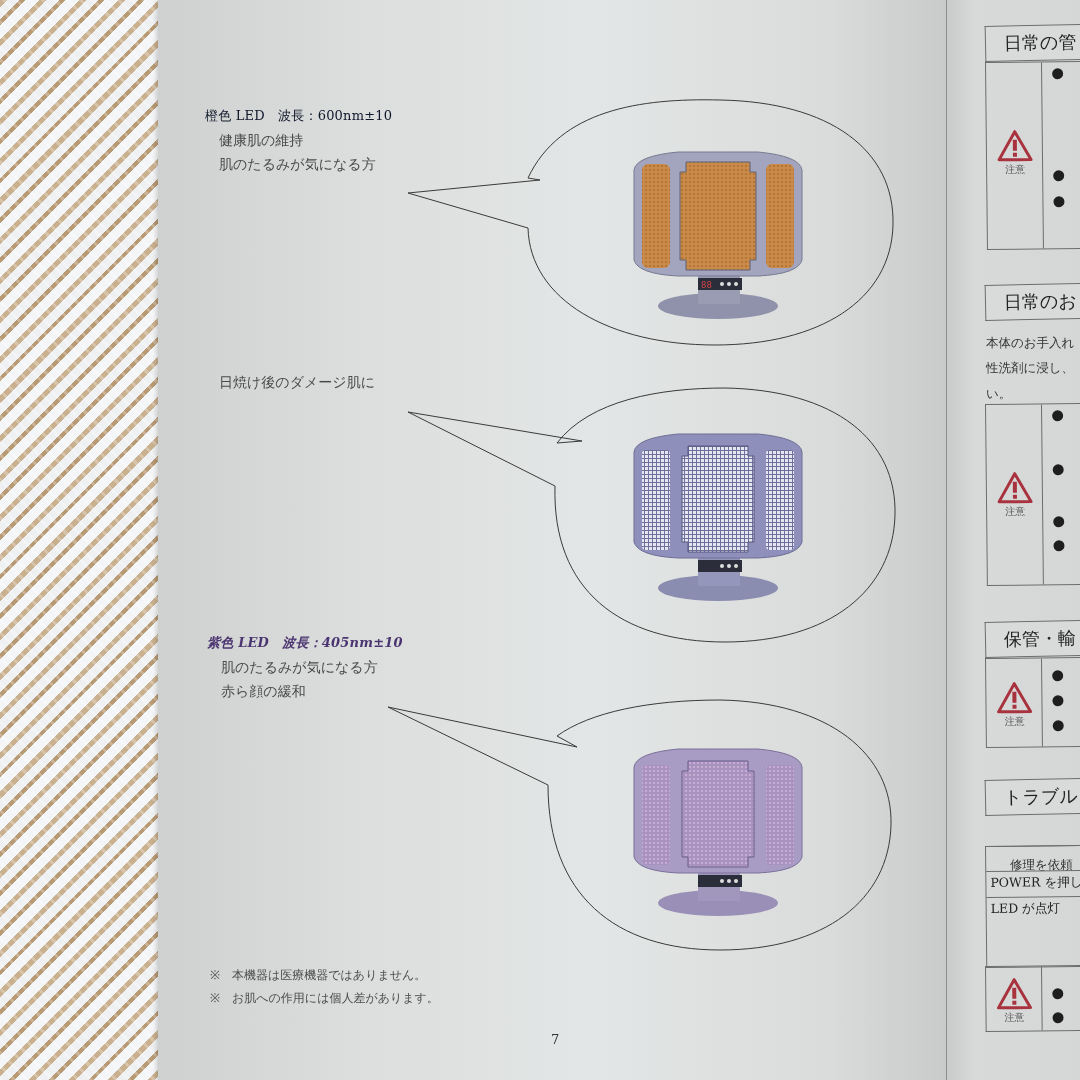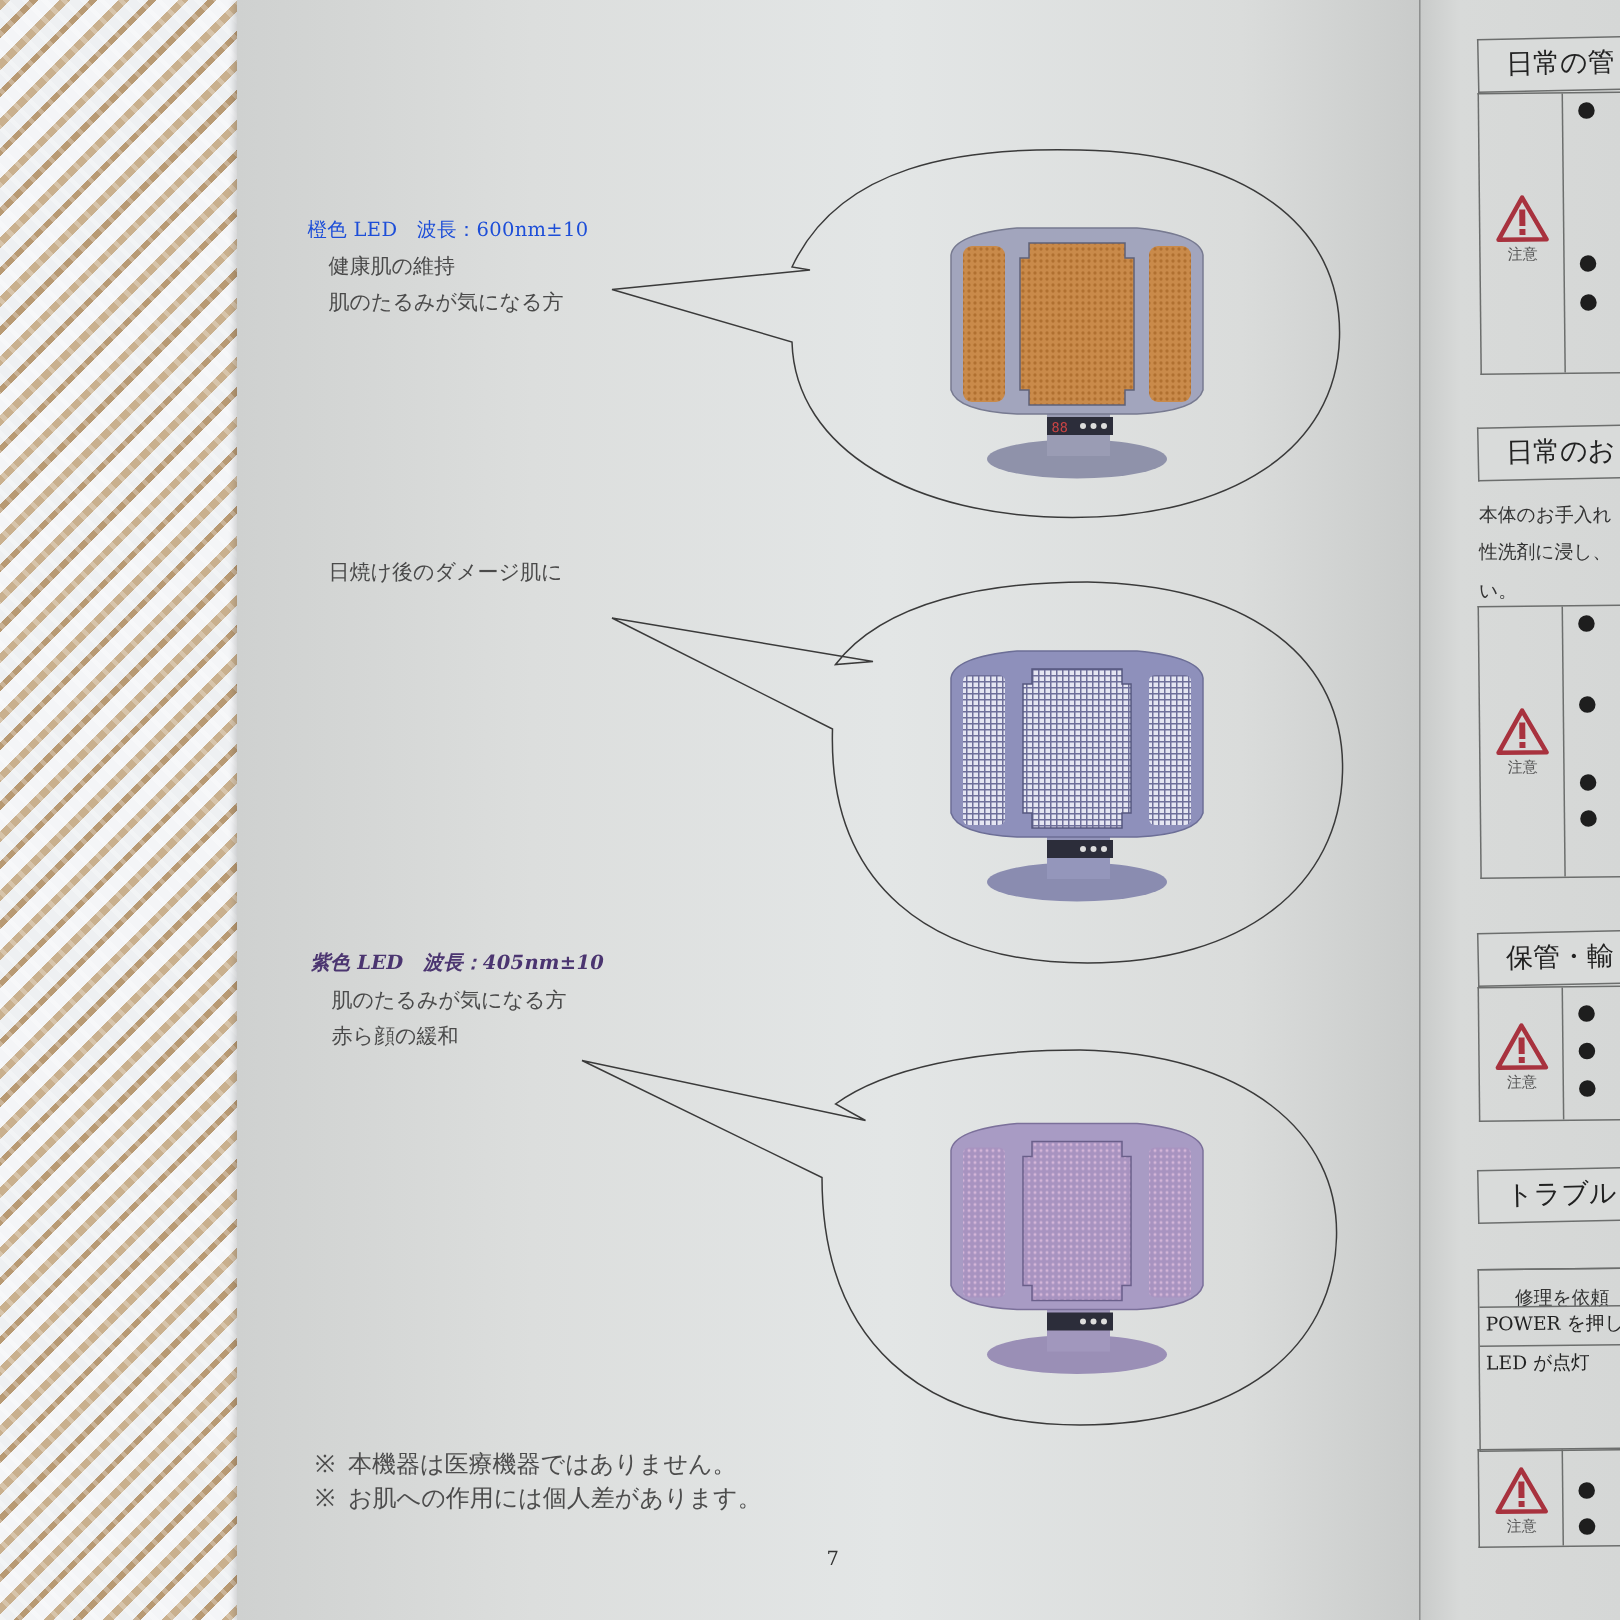--- a/index.html
+++ b/index.html
@@ -27,21 +27,21 @@
   .page-right {
     position:absolute; left:946px; top:0; width:134px; height:1080px;
     background: linear-gradient(90deg, #c9cbca 0%, #d8dad9 20%, #d5d7d6 100%);
     border-left:1px solid #8e908f;
   }
   .led-block { position:absolute; font-size:13px; line-height:24px; }
   .led-title { font-weight:normal; letter-spacing:0.2px; }
   .led-desc { color:#4a4a4a; padding-left:14px; font-size:14px; }
   .bubble-svg { position:absolute; left:0; top:0; }
   .device { position:absolute; }
-  .footnotes { position:absolute; left:210px; top:964px; font-size:16px; color:#4c4c4c; line-height:23px; }
+  .footnotes { position:absolute; left:210px; top:964px; font-size:12px; color:#4c4c4c; line-height:23px; }
   .fn-mark { display:inline-block; width:22px; }
   .page-num { position:absolute; left:551px; top:1032px; font-size:13px; color:#333; }
 
   
   .rp-heading {
     position:absolute; left:985px; height:34px; width:120px;
     border:1px solid #6c6e6d; border-right:none; background:#d9dbda;
     font-size:18px; line-height:34px; padding-left:18px; color:#222;
     transform: rotate(-1.2deg); transform-origin:left center;
   }
@@ -65,21 +65,21 @@
 
 <svg class="bubble-svg" width="1080" height="1080">
   <g fill="none" stroke="#3a3a3a" stroke-width="1">
     <path d="M528,178 C560,110 640,98 720,100 C830,102 895,150 893,225 C891,300 820,345 715,345 C610,345 530,300 528,228 L408,193 L540,180 Z"></path>
     <path d="M557,443 C590,400 660,388 725,388 C835,390 897,440 895,515 C893,590 830,642 725,642 C620,642 552,590 555,486 L408,412 L582,441 Z"></path>
     <path d="M557,736 C590,712 650,700 720,700 C830,702 893,755 891,825 C889,900 825,950 720,950 C615,950 548,895 548,785 L388,707 L577,747 Z"></path>
   </g>
 </svg>
 
 <div class="led-block" style="left:205px;top:104px;">
-  <div class="led-title" style="color:#1d4ed8;margin-top:38px;">橙色 LED　波長：600nm±10</div>
+  <div class="led-title" style="color:#0f172a;">橙色 LED　波長：600nm±10</div>
   <div class="led-desc">健康肌の維持</div>
   <div class="led-desc">肌のたるみが気になる方</div>
 </div>
 
 <div class="led-block" style="left:205px;top:370px;">
   <div class="led-desc">日焼け後のダメージ肌に</div>
 </div>
 
 <div class="led-block" style="left:207px;top:631px;">
   <div class="led-title" style="color:#4b3570;font-weight:bold;font-style:italic;">紫色 LED　波長：405nm±10</div>

